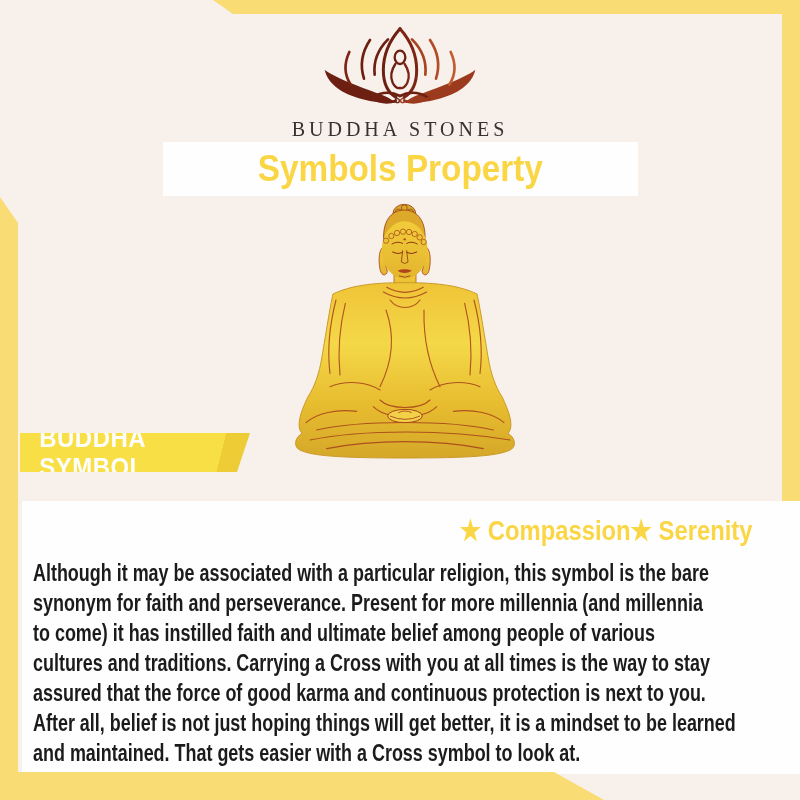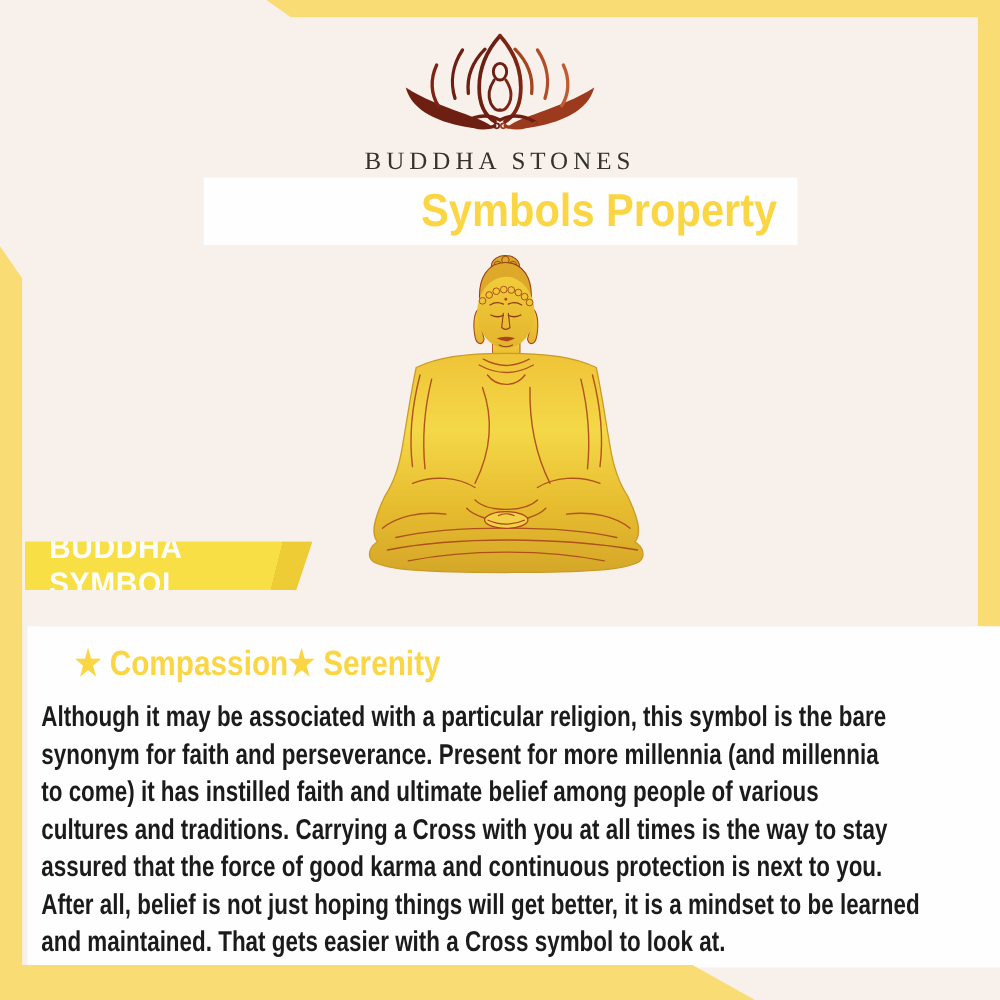--- a/index.html
+++ b/index.html
@@ -16,36 +16,36 @@
   .accent-left{left:0;top:197px;width:18px;height:603px;
     clip-path:polygon(0 0,100% 26px,100% 100%,0 100%);}
   .accent-bottom{left:0;top:772px;width:604px;height:28px;z-index:6;
     clip-path:polygon(0 0,554px 0,100% 100%,0 100%);}
   .lotus-svg{position:absolute;left:310px;top:20px;width:180px;height:100px;}
   .brand{position:absolute;left:0;top:118px;width:800px;text-align:center;
     font-family:"Liberation Serif",serif;font-size:20px;letter-spacing:4px;
     color:#34312E;font-weight:400;}
   
   .title-band{position:absolute;left:163px;top:142px;width:475px;height:54px;
-    background:#FEFEFE;display:flex;align-items:center;justify-content:flex-end;}
+    background:#FEFEFE;display:flex;align-items:center;justify-content:center;}
   .title-text{font-size:37px;font-weight:700;color:#FBD644;
     transform:scaleX(.9);white-space:nowrap;letter-spacing:0px;}
   
   .buddha-svg{position:absolute;left:280px;top:200px;width:260px;height:260px;}
   
   .ribbon{position:absolute;left:20px;top:433px;width:230px;height:39px;
     background:linear-gradient(104deg,#F8DF45 86%,#EDCC35 86%);
     clip-path:polygon(0 0,100% 0,calc(100% - 13px) 100%,0 100%);
     display:flex;align-items:center;z-index:3;}
   .ribbon-label{padding-left:20px;font-size:25px;font-weight:700;
     color:#FDFDFC;letter-spacing:.5px;transform:scaleX(.96);transform-origin:left;}
   
   .panel{position:absolute;left:22px;top:501px;width:778px;height:273px;
     background:#FEFEFE;z-index:4;}
-  .traits{position:absolute;left:12px;top:13px;width:756px;text-align:left;}
+  .traits{position:absolute;left:0;top:13px;width:756px;text-align:right;}
   .traits span{display:inline-block;font-size:28px;font-weight:700;
     color:#FBD644;transform:scaleX(.85);white-space:nowrap;}
   .para{position:absolute;left:11px;top:57px;}
   .para .line{font-size:23px;line-height:30px;font-weight:700;color:#1B1B1B;
     white-space:nowrap;transform:scaleX(.78);transform-origin:left center;
     letter-spacing:0;}
 </style>
 </head>
 <body>
 

